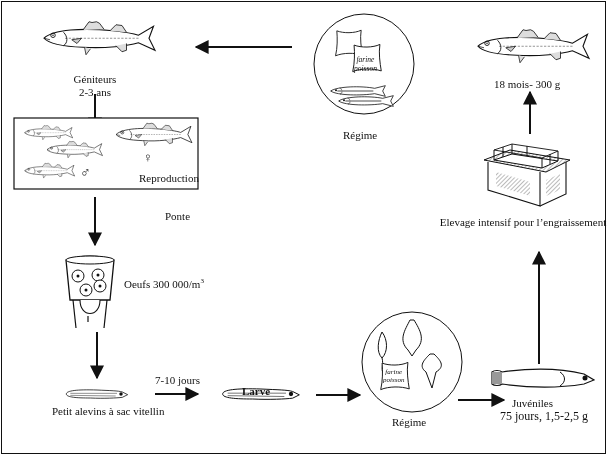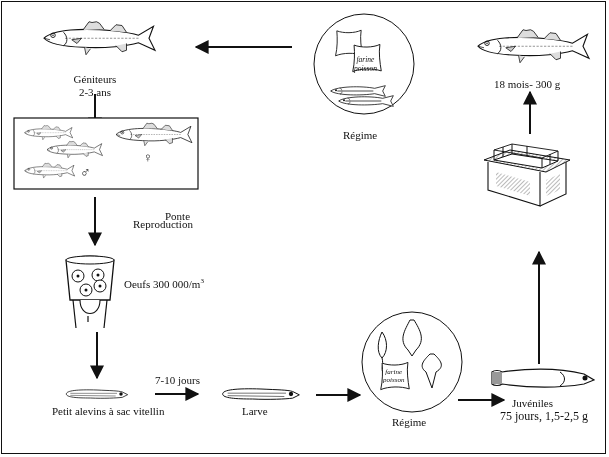--- a/index.html
+++ b/index.html
@@ -145,40 +145,41 @@
   <line x1="530" y1="134" x2="530" y2="92" stroke="#111" stroke-width="2" marker-end="url(#ah)"></line>
 </svg>
 
 <div class="lbl" style="left:55px; top:73px; width:80px;">
   <div>Géniteurs</div>
   <div>2-3 ans</div>
 </div>
 
 <div class="lbl" style="left:80px; top:166px; font-size:14px;">♂</div>
 <div class="lbl" style="left:143px; top:151px; font-size:13px;">♀</div>
-<div class="lbl" style="left:133px; top:172px;margin-top:46px;">Reproduction</div>
+<div class="lbl" style="left:139px; top:172px;">Reproduction</div>
 
 <div class="lbl" style="left:129px; top:210px;margin-left:36px;">Ponte</div>
 
 <div class="lbl" style="left:124px; top:275px;text-align:right;"><span>Oeufs 300 000/m</span><sup style="font-size:7px;">3</sup></div>
 
 <div class="lbl" style="left:52px; top:405px;">Petit alevins à sac vitellin</div>
 <div class="lbl" style="left:155px; top:374px;">7-10 jours</div>
-<div class="lbl" style="left:242px; top:405px;">Larve</div>
+<div class="lbl" style="left:242px; top:385px;font-weight:bold;">Larve</div>
 
 <div class="lbl" style="left:392px; top:416px;">Régime</div>
 <div class="lbl lbl-sm" style="left:383px; top:368px; font-style:italic; font-size:7px; line-height:8px;">
   <div>farine</div>
   <div>poisson</div>
 </div>
 
 <div class="lbl" style="left:512px; top:397px;">Juvéniles</div>
 <div class="lbl lbl-sm" style="left:500px; top:410px; font-size:12px;">75 jours, 1,5-2,5 g</div>
 
 <div class="lbl" style="left:438px; top:216px; width:170px;">
+  <div>Elevage intensif pour l’engraissement</div>
 </div>
 
 <div class="lbl" style="left:494px; top:78px;">18 mois- 300 g</div>
 
 <div class="lbl" style="left:343px; top:129px;">Régime</div>
 <div class="lbl lbl-sm" style="left:354px; top:55px; font-style:italic; font-size:7.5px; line-height:9px;">
   <div>farine</div>
   <div>poisson</div>
 </div>
 

